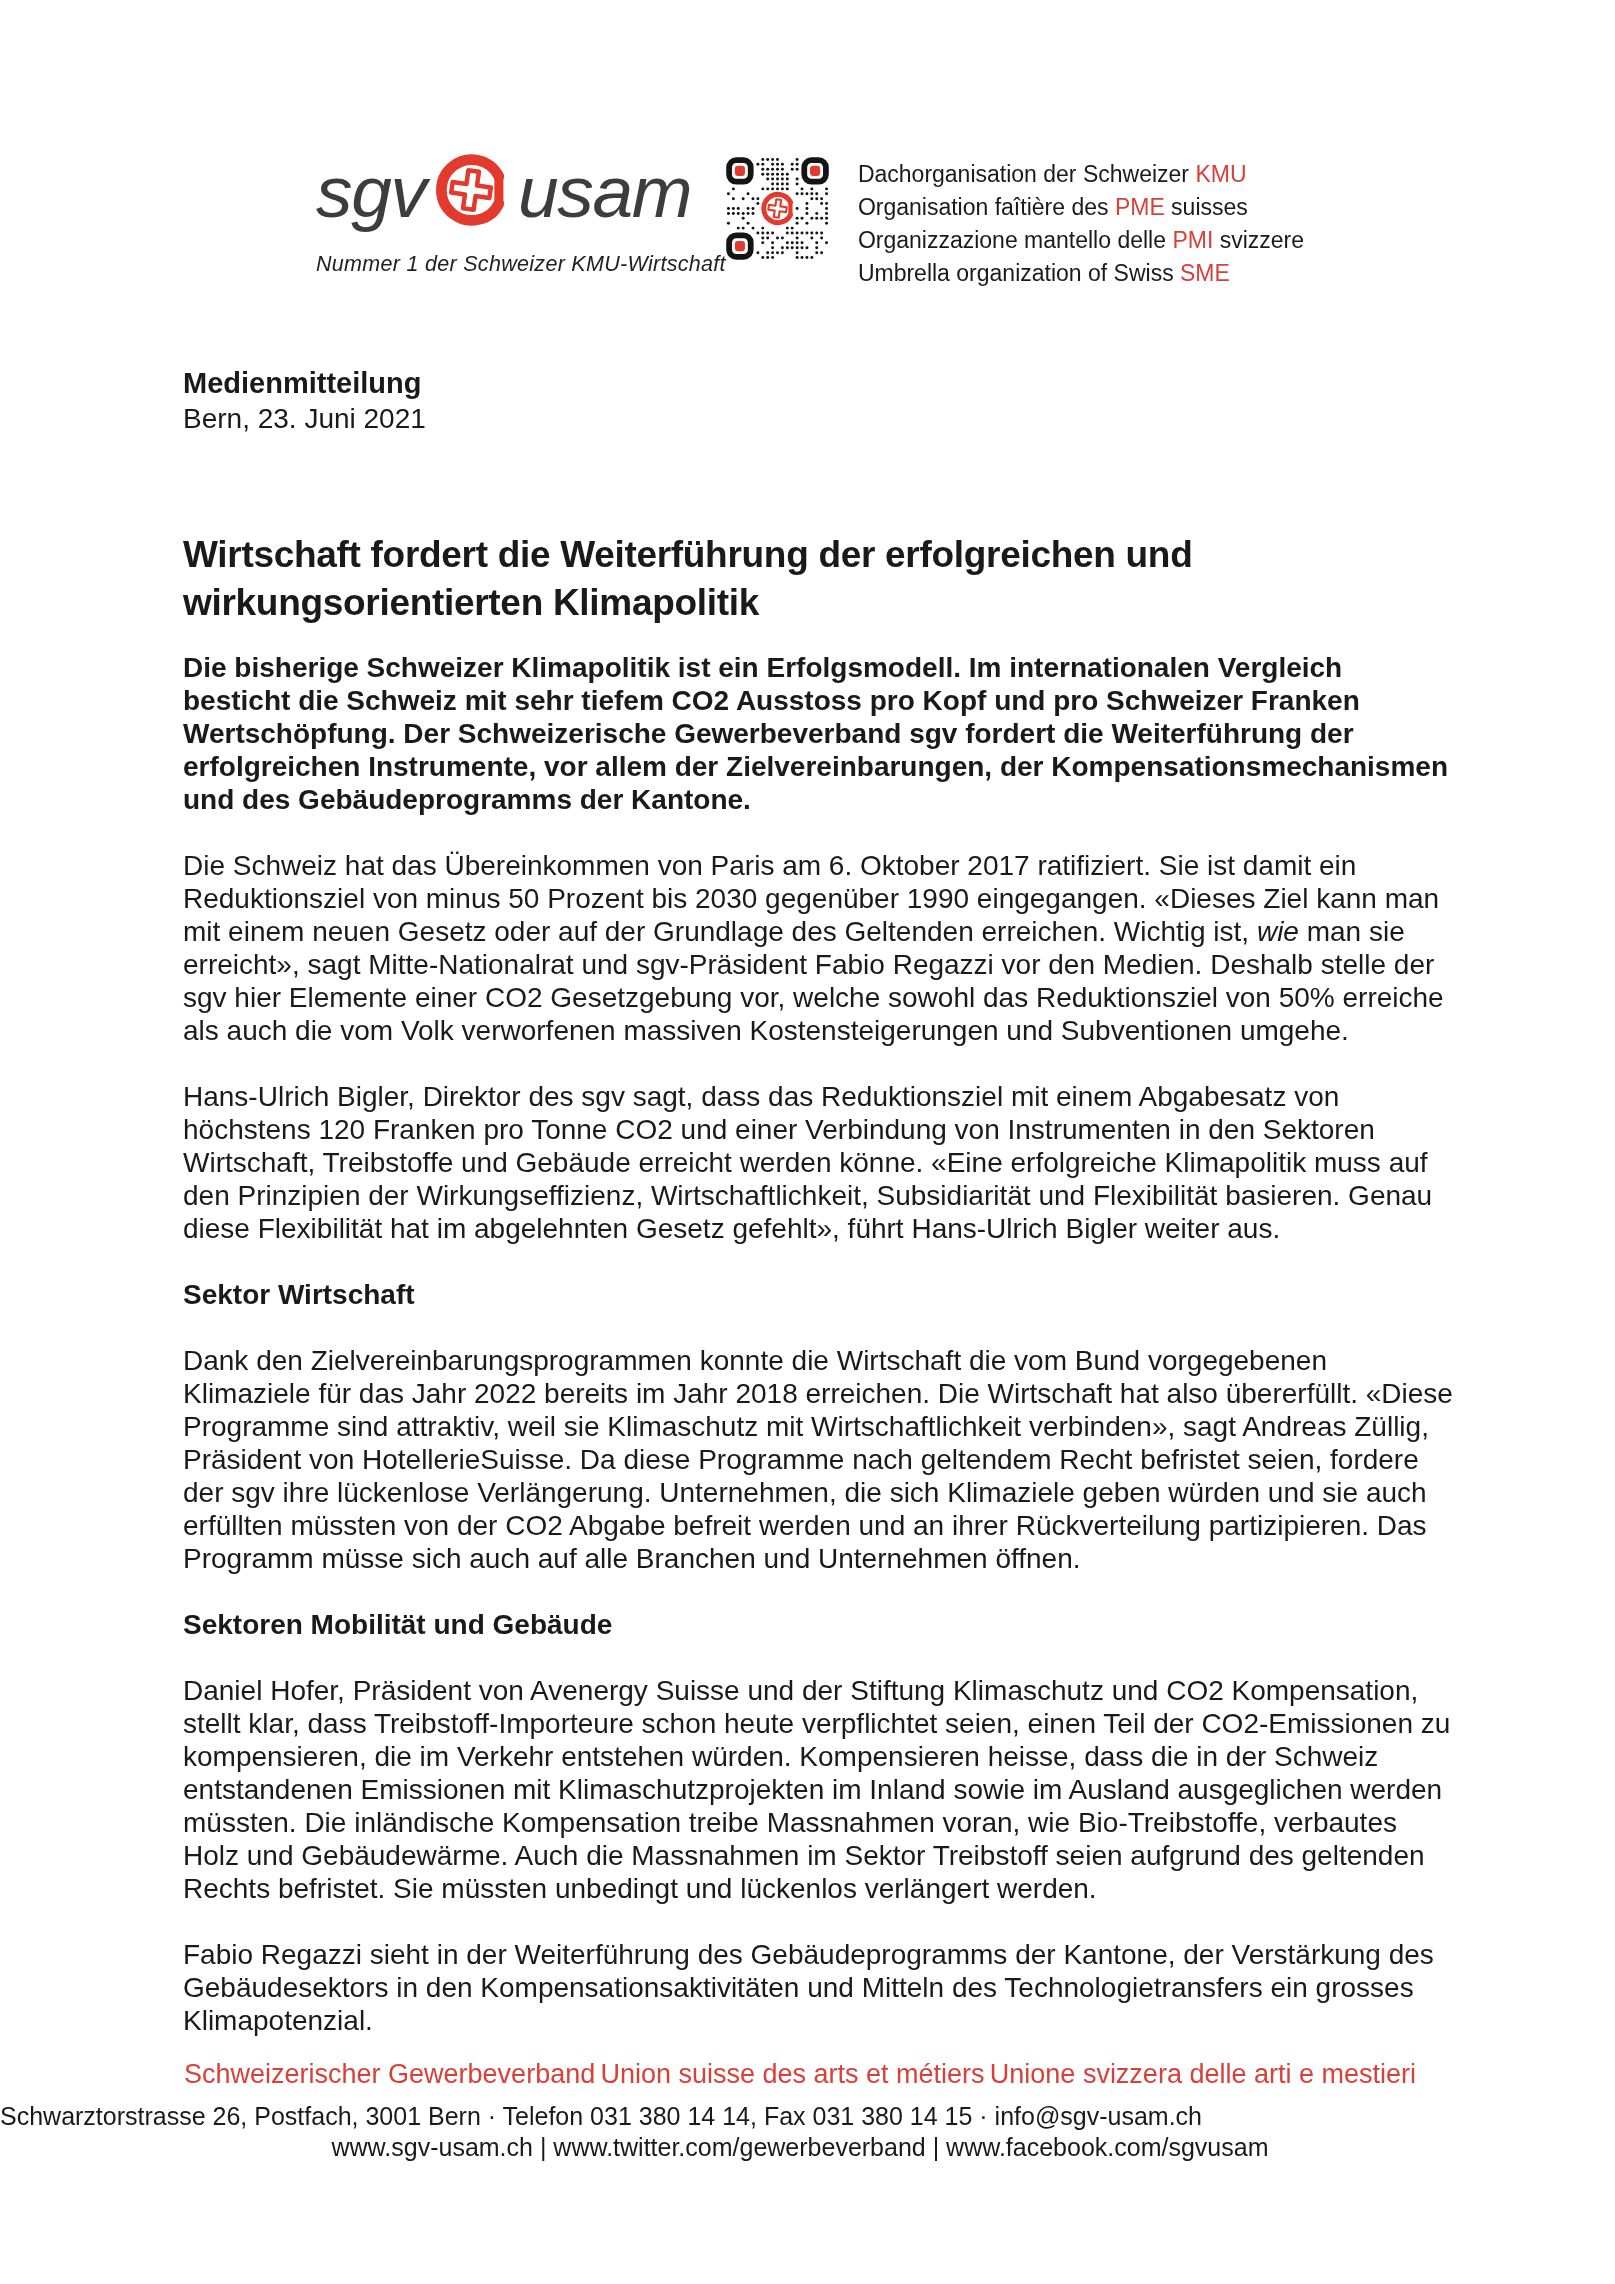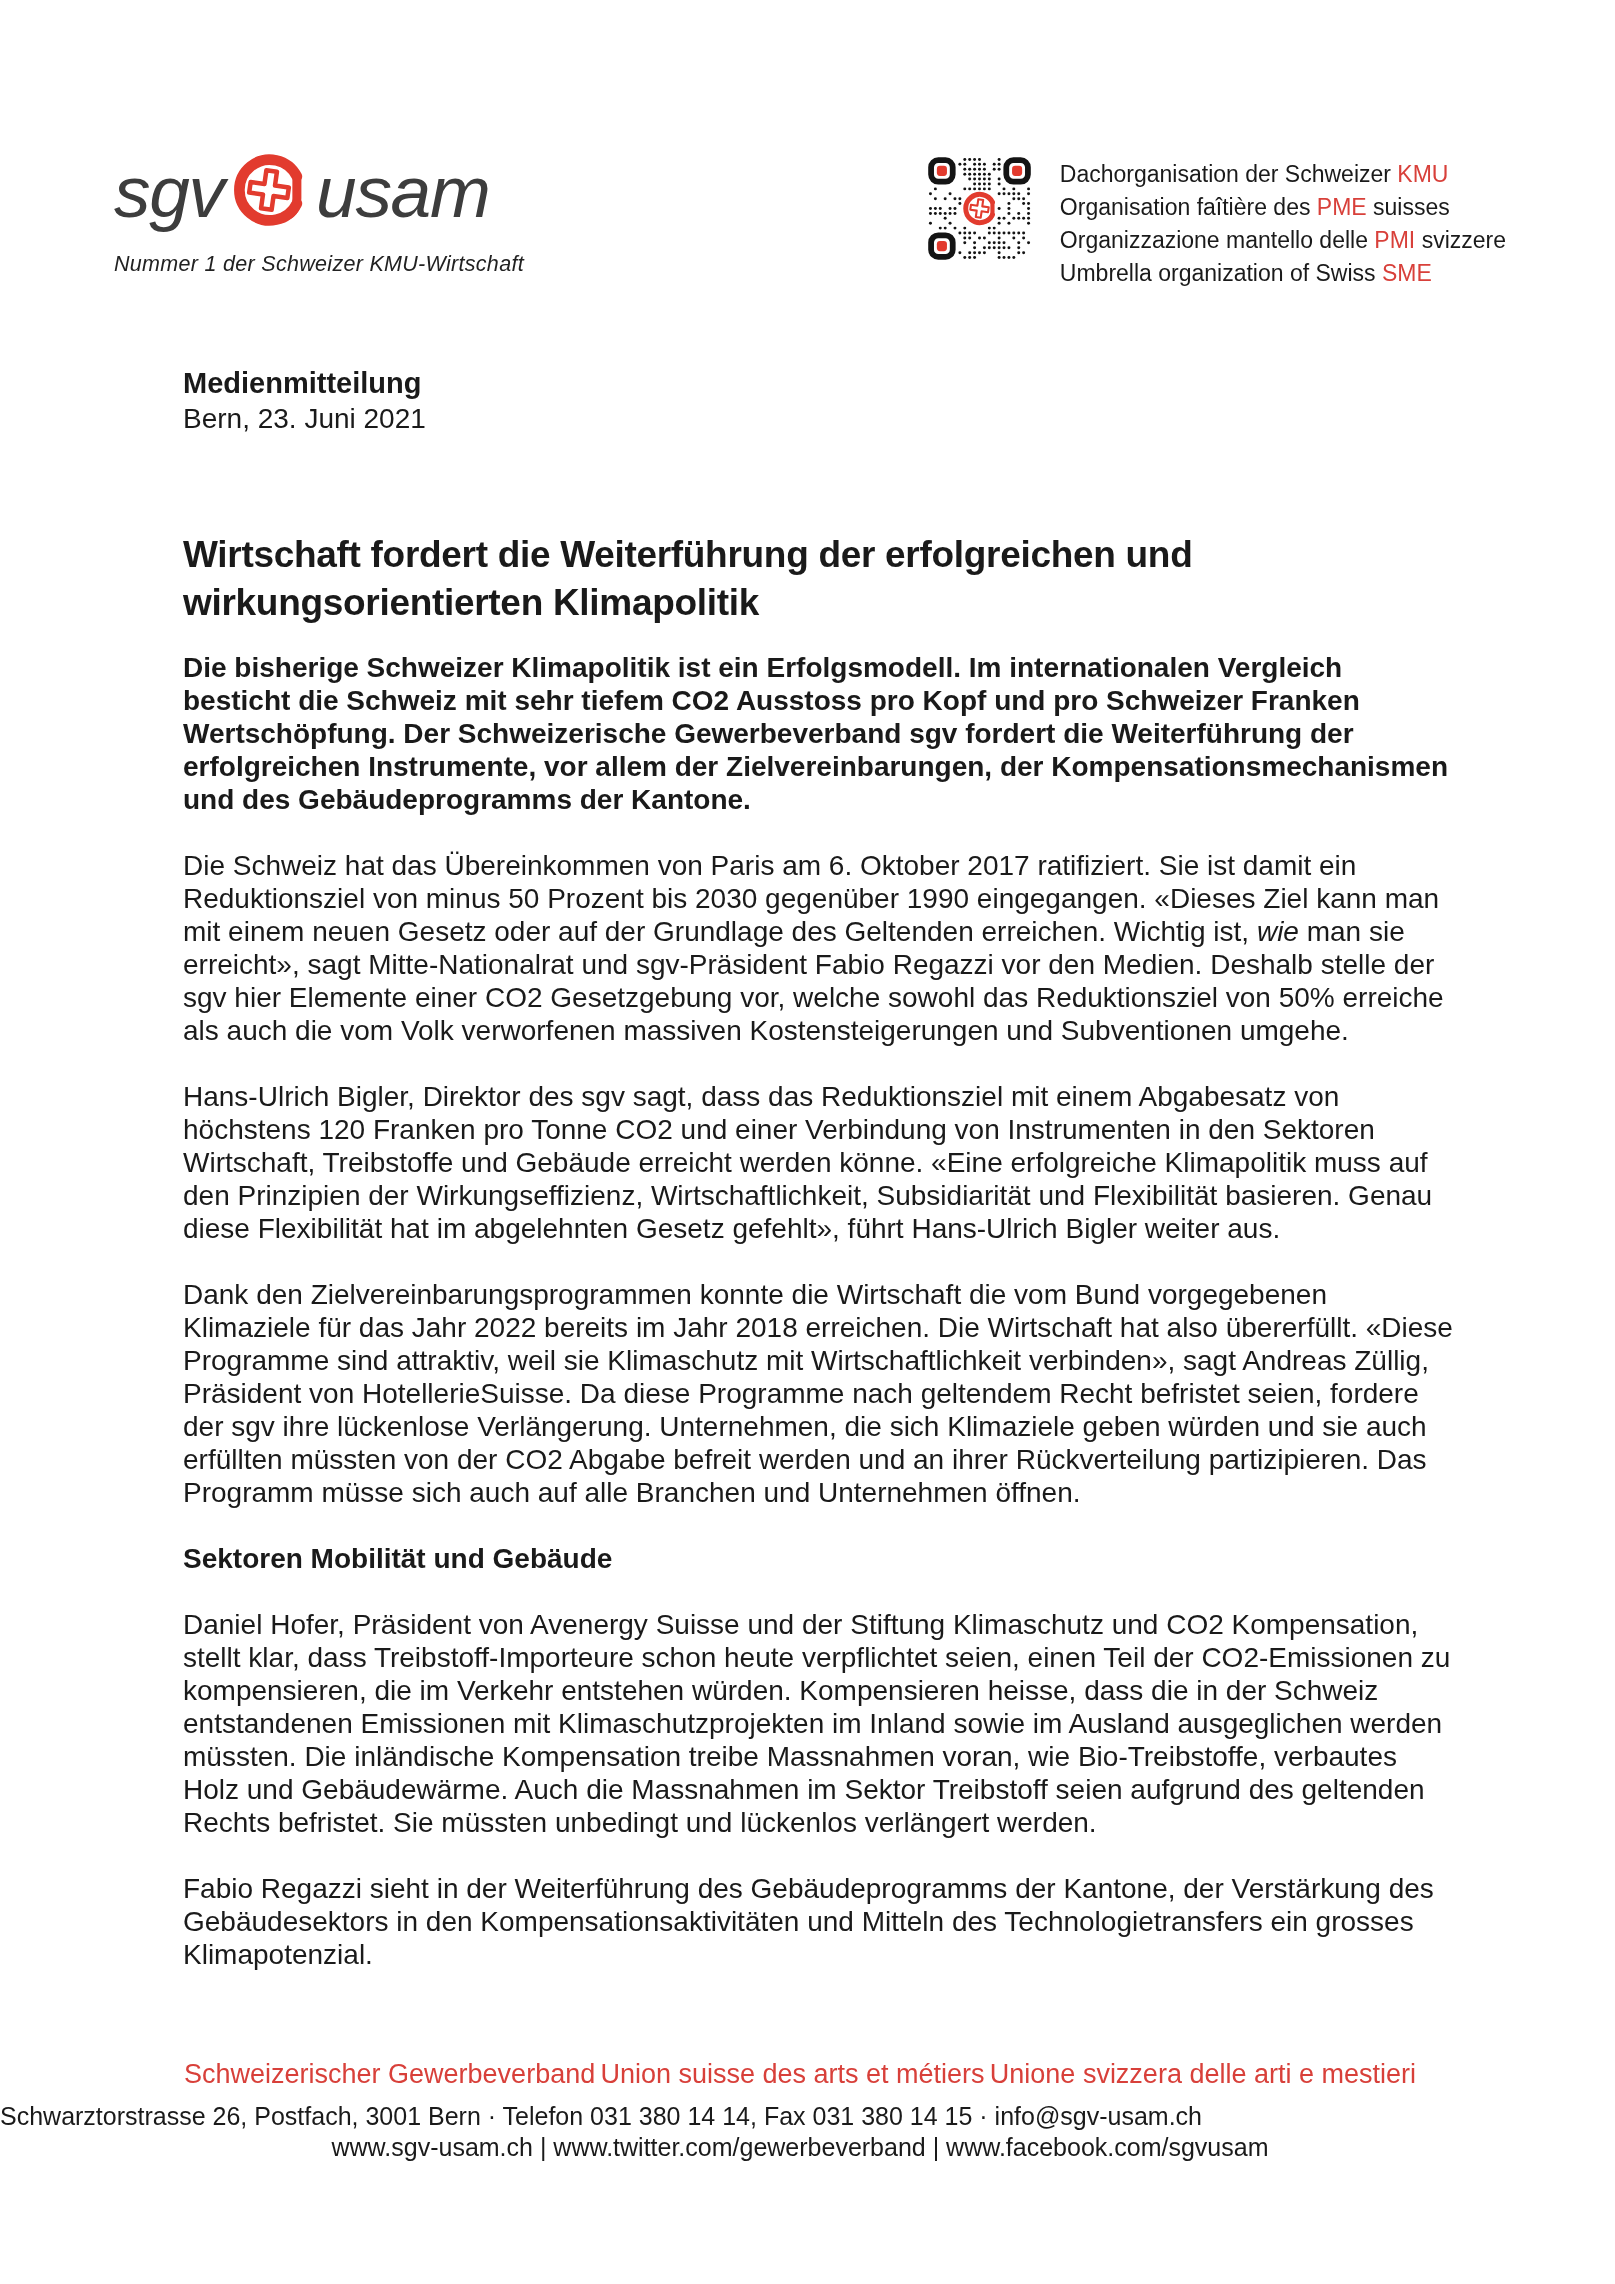--- a/index.html
+++ b/index.html
@@ -15,21 +15,21 @@
   .page{
     position:relative;
     width:1616px;
     height:2284px;
     background:#ffffff;
     overflow:hidden;
   }
   
   .header{
     display:flex;
-    justify-content:space-between;
+    justify-content:center;
     align-items:flex-start;
     padding:149px 110px 0 114px;
   }
   .logo-block{display:flex;flex-direction:column;}
   .logo-row{display:flex;align-items:center;}
   .logo-word{
     font-size:73px;
     font-style:italic;
     font-weight:500;
     letter-spacing:-1.3px;
@@ -332,20 +332,21 @@
     <div class="dateline">Bern, 23. Juni 2021</div>
 
     <h1 class="title">Wirtschaft fordert die Weiterführung der erfolgreichen und wirkungsorientierten Klimapolitik</h1>
 
     <p class="lead">Die bisherige Schweizer Klimapolitik ist ein Erfolgsmodell. Im internationalen Vergleich besticht die Schweiz mit sehr tiefem CO2 Ausstoss pro Kopf und pro Schweizer Franken Wertschöpfung. Der Schweizerische Gewerbeverband sgv fordert die Weiterführung der erfolgreichen Instrumente, vor allem der Zielvereinbarungen, der Kompensationsmechanismen und des Gebäudeprogramms der Kantone.</p>
 
     <p class="body-p"><span>Die Schweiz hat das Übereinkommen von Paris am 6. Oktober 2017 ratifiziert. Sie ist damit ein Reduktionsziel von minus 50 Prozent bis 2030 gegenüber 1990 eingegangen. «Dieses Ziel kann man mit einem neuen Gesetz oder auf der Grundlage des Geltenden erreichen. Wichtig ist, </span><em>wie</em><span> man sie erreicht», sagt Mitte-Nationalrat und sgv-Präsident Fabio Regazzi vor den Medien. Deshalb stelle der sgv hier Elemente einer CO2 Gesetzgebung vor, welche sowohl das Reduktionsziel von 50% erreiche als auch die vom Volk verworfenen massiven Kostensteigerungen und Subventionen umgehe.</span></p>
 
     <p class="body-p">Hans-Ulrich Bigler, Direktor des sgv sagt, dass das Reduktionsziel mit einem Abgabesatz von höchstens 120 Franken pro Tonne CO2 und einer Verbindung von Instrumenten in den Sektoren Wirtschaft, Treibstoffe und Gebäude erreicht werden könne. «Eine erfolgreiche Klimapolitik muss auf den Prinzipien der Wirkungseffizienz, Wirtschaftlichkeit, Subsidiarität und Flexibilität basieren. Genau diese Flexibilität hat im abgelehnten Gesetz gefehlt», führt Hans-Ulrich Bigler weiter aus.</p>
 
+    <h2 class="section-heading">Sektor Wirtschaft</h2>
 
     <p class="body-p">Dank den Zielvereinbarungsprogrammen konnte die Wirtschaft die vom Bund vorgegebenen Klimaziele für das Jahr 2022 bereits im Jahr 2018 erreichen. Die Wirtschaft hat also übererfüllt. «Diese Programme sind attraktiv, weil sie Klimaschutz mit Wirtschaftlichkeit verbinden», sagt Andreas Züllig, Präsident von HotellerieSuisse. Da diese Programme nach geltendem Recht befristet seien, fordere der sgv ihre lückenlose Verlängerung. Unternehmen, die sich Klimaziele geben würden und sie auch erfüllten müssten von der CO2 Abgabe befreit werden und an ihrer Rückverteilung partizipieren. Das Programm müsse sich auch auf alle Branchen und Unternehmen öffnen.</p>
 
     <h2 class="section-heading">Sektoren Mobilität und Gebäude</h2>
 
     <p class="body-p">Daniel Hofer, Präsident von Avenergy Suisse und der Stiftung Klimaschutz und CO2 Kompensation, stellt klar, dass Treibstoff-Importeure schon heute verpflichtet seien, einen Teil der CO2-Emissionen zu kompensieren, die im Verkehr entstehen würden. Kompensieren heisse, dass die in der Schweiz entstandenen Emissionen mit Klimaschutzprojekten im Inland sowie im Ausland ausgeglichen werden müssten. Die inländische Kompensation treibe Massnahmen voran, wie Bio-Treibstoffe, verbautes Holz und Gebäudewärme. Auch die Massnahmen im Sektor Treibstoff seien aufgrund des geltenden Rechts befristet. Sie müssten unbedingt und lückenlos verlängert werden.</p>
 
     <p class="body-p">Fabio Regazzi sieht in der Weiterführung des Gebäudeprogramms der Kantone, der Verstärkung des Gebäudesektors in den Kompensationsaktivitäten und Mitteln des Technologietransfers ein grosses Klimapotenzial.</p>
 
   </main>

